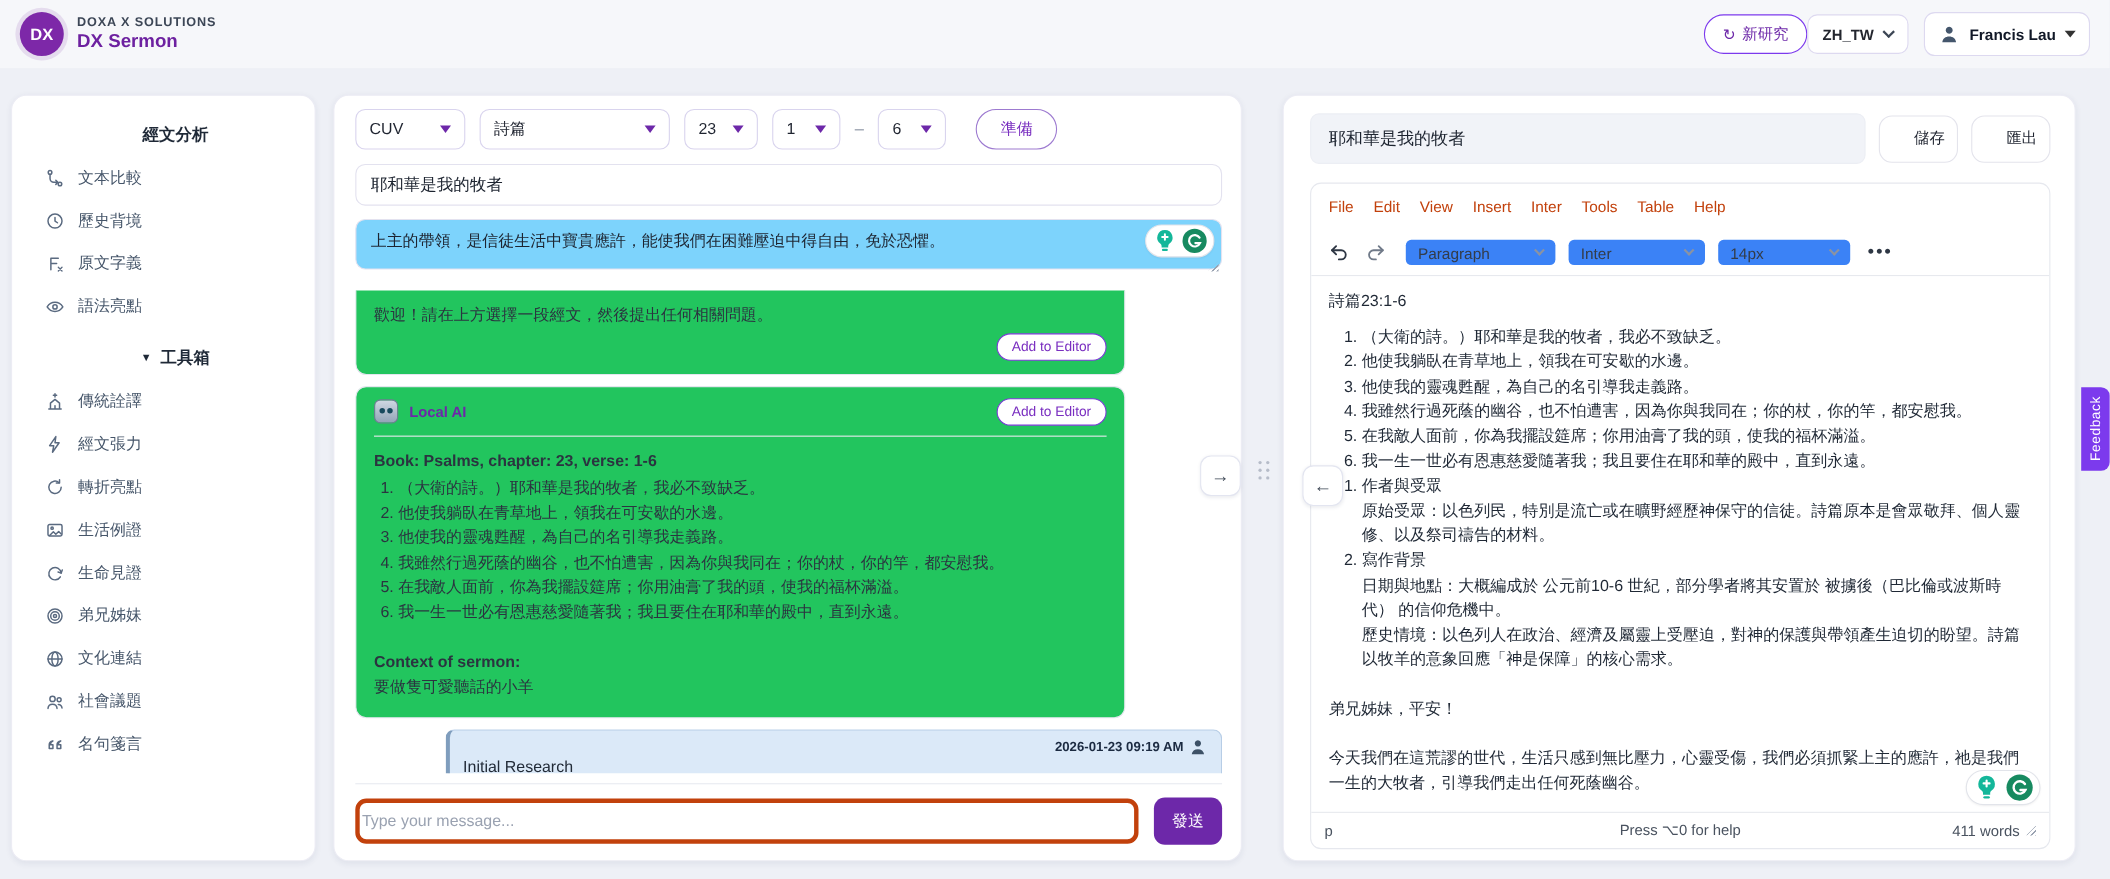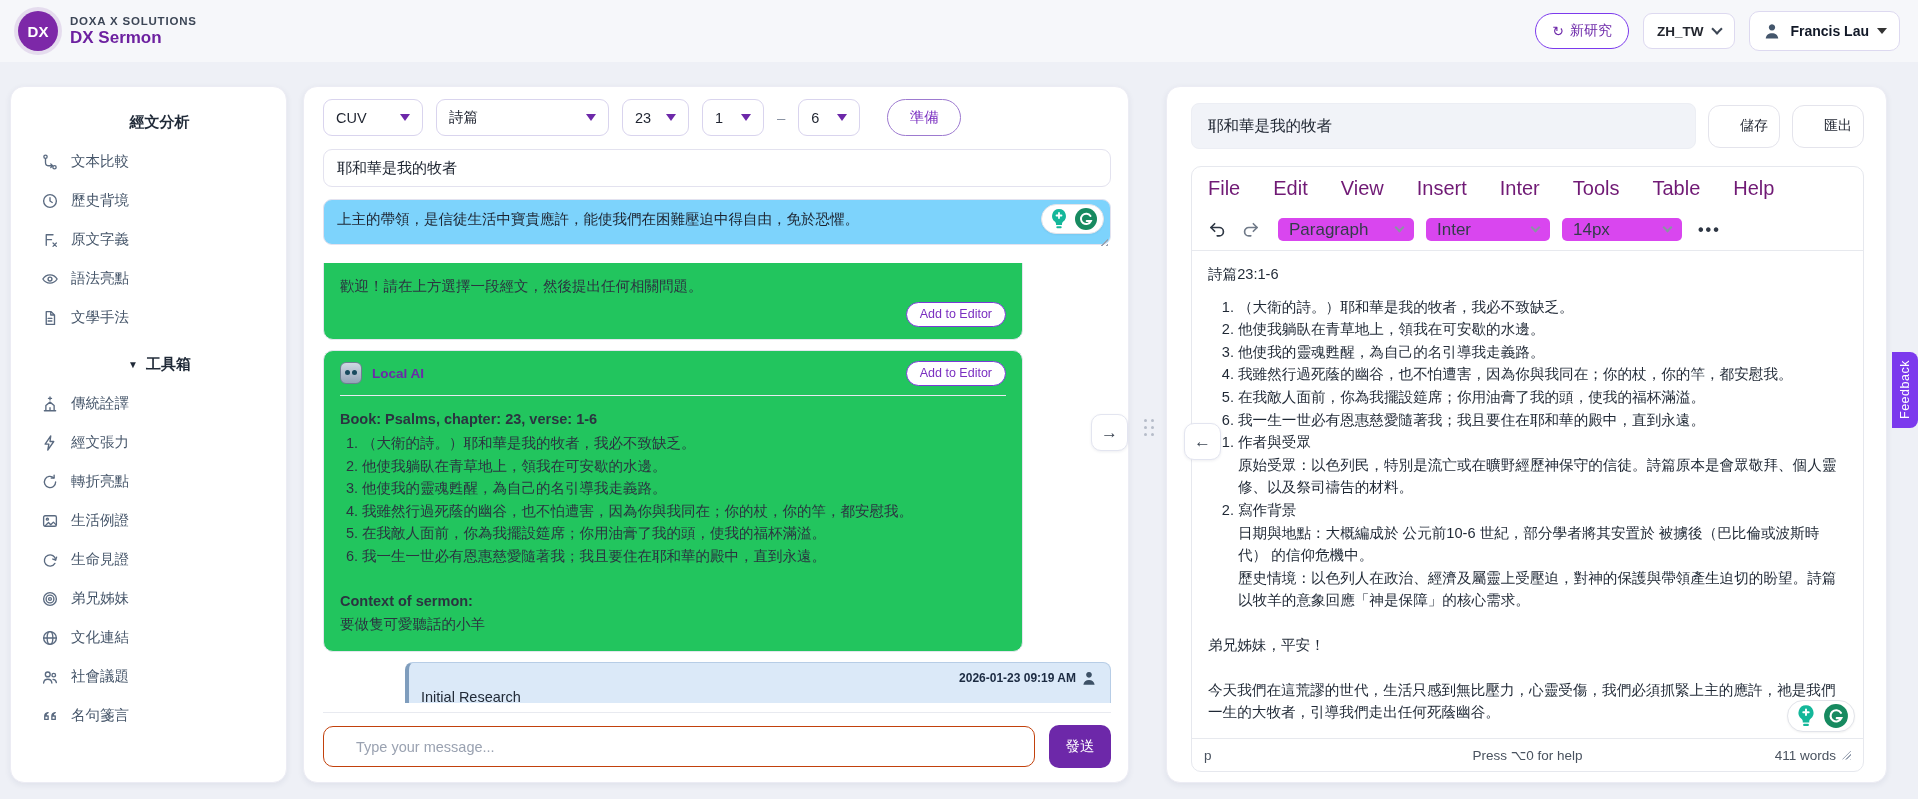--- a/index.html
+++ b/index.html
@@ -15,21 +15,21 @@
   .hdr{height:62px;display:flex;align-items:center;padding:0 18px;background:rgba(255,255,255,.45);}
   .logo{width:40px;height:40px;border-radius:50%;background:#7d28a8;color:#fff;font-weight:bold;
         font-size:15px;display:flex;align-items:center;justify-content:center;
         box-shadow:0 0 0 4px rgba(140,80,180,.16);}
   .brand{margin-left:12px;line-height:1.15;}
   .brand .co{font-size:11.5px;font-weight:bold;letter-spacing:.8px;color:#3c4656;}
   .brand .app{font-size:17px;font-weight:bold;color:#6d21a0;}
   .hdr .sp{flex:1;}
   .pillbtn{height:36px;border:1.6px solid var(--accent2);color:var(--accent);background:#fff;
            border-radius:18px;padding:0 16px;font-size:14px;display:flex;align-items:center;gap:6px;}
-  .langbtn{height:36px;margin-left:14px;background:#fff;border:1px solid #ddd9f0;border-radius:9px;
+  .langbtn{height:36px;background:#fff;border:1px solid #ddd9f0;border-radius:9px;
            padding:0 13px;font-size:13.5px;font-weight:bold;color:#23262e;display:flex;align-items:center;gap:10px;}
   .userbtn{height:40px;margin-left:14px;background:#fff;border:1px solid #ddd9f0;border-radius:10px;
            padding:0 12px;font-size:14px;font-weight:bold;color:#111827;display:flex;align-items:center;gap:8px;}
   .chev{width:8px;height:8px;border-right:2px solid #3c4654;border-bottom:2px solid #3c4654;
         transform:rotate(45deg);margin-top:-4px;}
   .caret-dn{width:0;height:0;border-left:5px solid transparent;border-right:5px solid transparent;border-top:6px solid #333;}
 
   
   .main{display:flex;align-items:stretch;height:697px;margin-top:24px;}
   .card{background:#fff;border:1px solid #ececf4;border-radius:14px;box-shadow:0 2px 6px rgba(30,40,80,.07);}
@@ -76,37 +76,37 @@
   .aihead .sp{flex:1;}
   .aibody{margin-top:12px;font-size:14.5px;line-height:22.5px;color:#2b3440;}
   .aibody .bold{font-weight:bold;}
   ol.verses{list-style:decimal;padding-left:22px;margin-top:2px;}
   .ctxhead{margin-top:23px;font-weight:bold;}
   .ubbl{margin:10px 0 0 82px;background:var(--bubble);border:1px solid #b7cde6;border-left:4px solid var(--bubbleBorder);
         border-radius:8px;padding:6px 12px 10px;position:relative;}
   .ubbl .meta{display:flex;justify-content:flex-end;align-items:center;gap:4px;font-size:12px;font-weight:bold;color:#1b2a41;}
   .ubbl .utxt{font-size:14.5px;color:#222b38;margin-top:2px;}
   .chatfoot{margin-top:9px;border-top:1px solid #e8eaf0;padding-top:12px;display:flex;align-items:center;gap:14px;}
-  .chatin{flex:1;height:41px;border:1px solid #c2410c;border-radius:10px;padding:0 32px;font-size:14.5px;color:#1d2430;}
+  .chatin{flex:1;height:41px;border:4px solid #c2410c;border-radius:10px;padding:0 2px;font-size:14.5px;color:#1d2430;}
   .chatin::placeholder{color:#9aa2b1;}
   .sendbtn{width:62px;height:43px;border:none;border-radius:10px;background:var(--accent);color:#fff;font-size:14.5px;}
 
   
   .right{width:721px;margin-left:37px;padding:16px 22px 10px 24px;display:flex;flex-direction:column;}
   .rhead{display:flex;align-items:center;gap:12px;}
   .doctitle{flex:1;height:46px;background:#f1f3f8;border:1px solid #eceef4;border-radius:8px;padding:0 16px;
             font-size:15.5px;color:#1d2430;}
   .wbtn{width:72px;height:43px;background:#fff;border:1px solid #e4e4ec;border-radius:12px;font-size:14px;color:#1f2430;padding-left:20px;}
   .editor{margin-top:17px;flex:1;border:1px solid #e6e8ee;border-radius:10px;display:flex;flex-direction:column;overflow:hidden;}
-  .menubar{height:42px;display:flex;align-items:center;gap:33px;padding:0 16px;font-size:20px;color:#701a75;}
+  .menubar{height:42px;display:flex;align-items:center;gap:18px;padding:0 16px;font-size:14px;color:#c2410c;}
   .tbar{height:42px;display:flex;align-items:center;padding:0 10px;border-bottom:1px solid #e7e9ee;}
   .tbtn{width:32px;height:32px;display:flex;align-items:center;justify-content:center;background:none;border:none;}
   .tbtn svg{width:20px;height:20px;fill:none;stroke-width:2;stroke-linecap:round;stroke-linejoin:round;}
-  .tsel{height:23px;background:#d946ef;border-radius:5px;display:flex;align-items:center;justify-content:space-between;
-        padding:0 11px;font-size:17px;color:#333c49;margin-left:12px;}
+  .tsel{height:23px;background:#3b82f6;border-radius:5px;display:flex;align-items:center;justify-content:space-between;
+        padding:0 11px;font-size:14px;color:#333c49;margin-left:12px;}
   .tsel .chev{border-color:#8a93a3;width:7px;height:7px;}
   .dots{margin-left:16px;font-size:16px;letter-spacing:2px;color:#2e3744;font-weight:bold;}
   .econtent{flex:1;padding:12px 16px 6px;font-size:14.6px;line-height:22.6px;color:#1f2835;position:relative;overflow:hidden;}
   ol.elist{list-style:decimal;padding-left:30px;margin-top:10px;}
   ol.elist2{list-style:decimal;padding-left:30px;}
   .egreet{margin-top:22px;}
   .eclose{margin-top:22px;}
   .gpill2{position:absolute;right:8px;bottom:6px;background:#fff;border:1px solid #e2e4ea;border-radius:16px;
           padding:2px 5px;display:flex;align-items:center;gap:4px;box-shadow:0 1px 2px rgba(0,0,0,.05);}
   .statusbar{height:33px;border-top:1px solid #e7e9ee;display:flex;align-items:center;padding:0 12px;
@@ -269,26 +269,20 @@
           <svg>
             <use href="#i-font"></use>
           </svg>
           <span>原文字義</span>
         </div>
       <div class="navitem">
           <svg>
             <use href="#i-eye"></use>
           </svg>
           <span>語法亮點</span>
-        </div>
-      <div class="navitem">
-          <svg>
-            <use href="#i-doc"></use>
-          </svg>
-          <span>文學手法</span>
         </div>
     </div>
     <div class="sec-title toolbox-title">
       <span class="tri">▼</span>
       <span>工具箱</span>
     </div>
     <div class="navlist">
       <div class="navitem">
           <svg>
             <use href="#i-church"></use>

